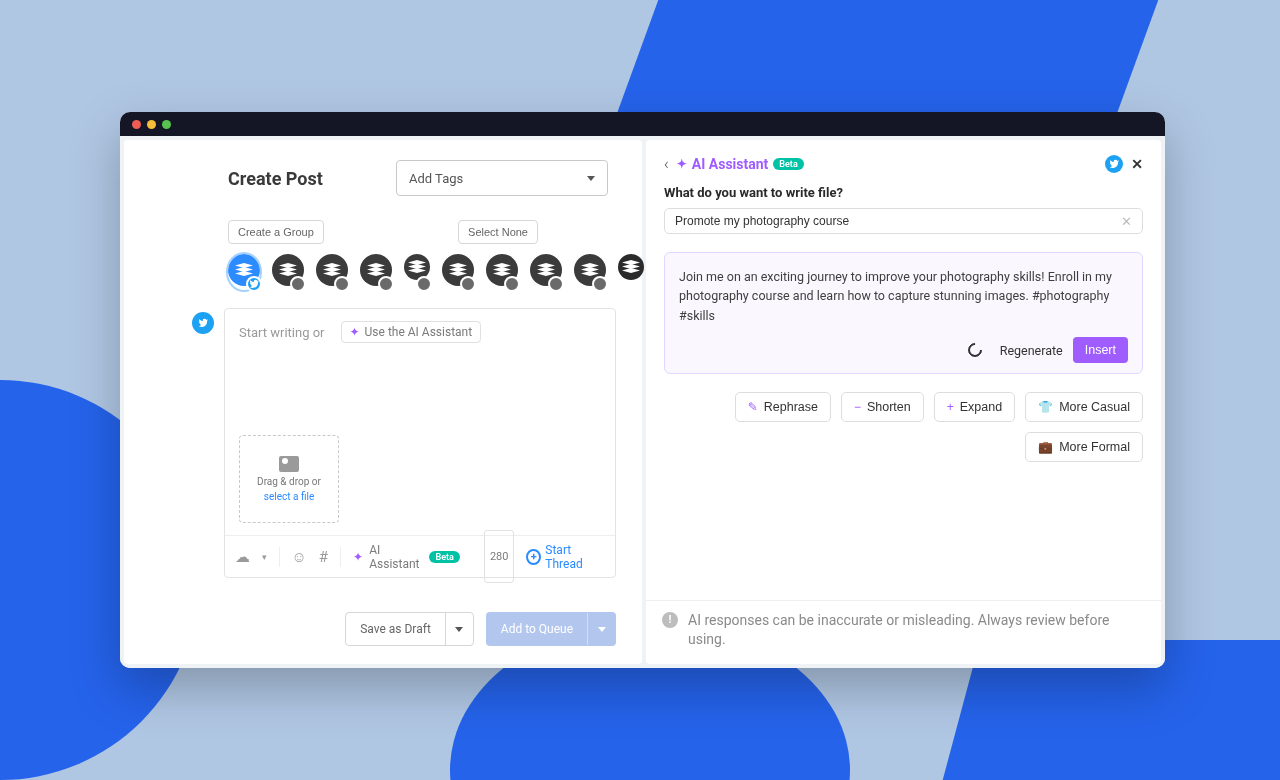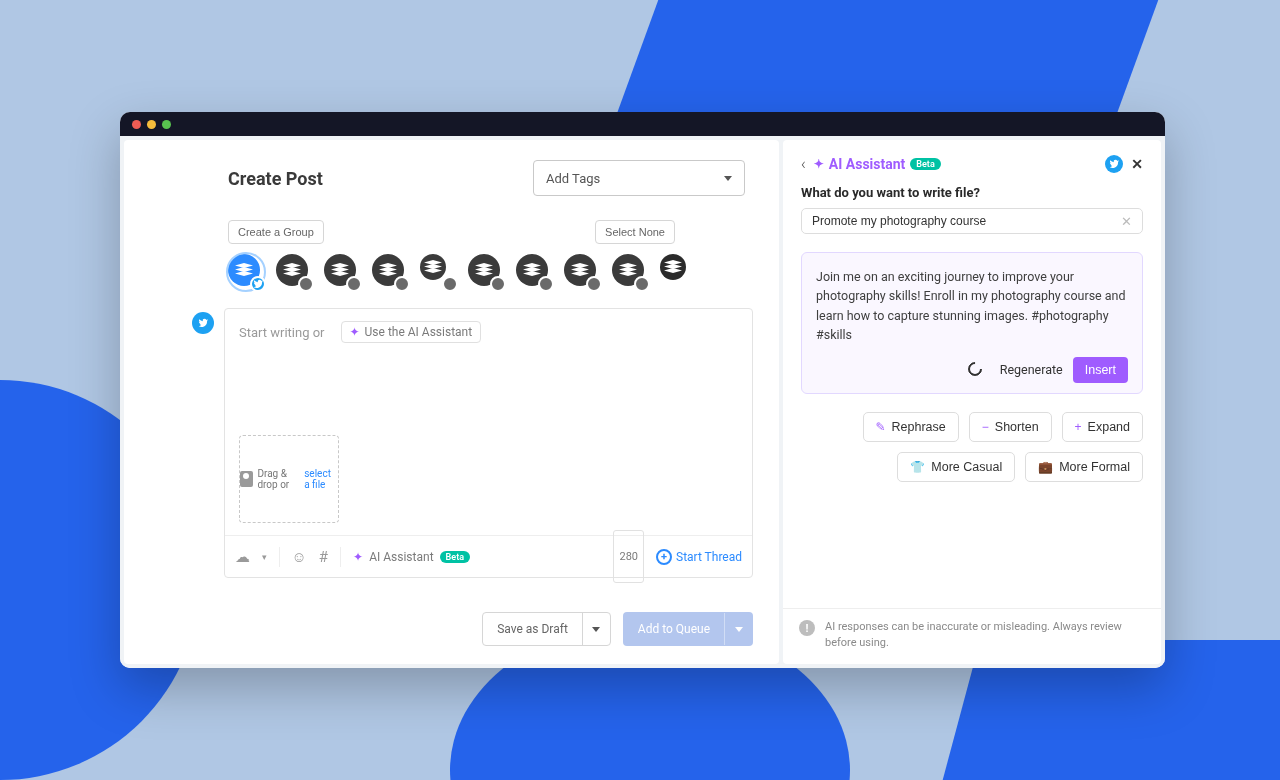--- a/index.html
+++ b/index.html
@@ -71,21 +71,21 @@
   .dot-g { background: #58c24f; }
 
   .panes {
     display: flex;
     flex: 1;
     background: #f0f3f6;
   }
 
   
   .main-panel {
-    width: 655px;
+    width: 518px;
     background: #fff;
     margin: 4px;
     border-radius: 4px;
     padding: 20px 26px 16px 26px;
     display: flex;
     flex-direction: column;
     position: relative;
   }
   .head-row { display: flex; justify-content: space-between; align-items: center; margin-bottom: 24px; }
   .page-title { font-size: 18px; font-weight: 700; color: #3a3a3a; padding-left: 78px; }
@@ -147,21 +147,21 @@
   .ai-chip {
     border:1px solid #e0e0e0; border-radius:4px;
     padding:3px 8px; display:inline-flex; gap:5px; align-items:center;
     color:#7a7a7a; cursor:pointer; font-size:12px;
   }
   .wand { color:#9f5cff; font-size:12px;}
 
   .dropzone {
     margin-top: 92px; width:100px; height:88px;
     border:1px dashed #c8c8c8; border-radius:4px;
-    display:flex; flex-direction:row; align-items:center; justify-content:center;
+    display:flex; flex-direction:column; align-items:center; justify-content:center;
     font-size:10px; color:#777; gap:4px;
   }
   .img-ph { width:20px; height:16px; background:#9a9a9a; position:relative; border-radius:2px;}
   .img-ph::after { content:""; position:absolute; width:6px; height:6px; border-radius:50%; background:#fff; top:2px; left:3px;}
   .sel-link { color:#2c8bff; font-size:10px; }
 
   .compose-toolbar {
     border-top:1px solid #eee; height:42px;
     display:flex; align-items:center; padding:0 10px; gap:12px;
     font-size:12px; color:#7b7b7b;
@@ -228,21 +228,21 @@
     padding:7px 12px; font-size:12.5px; color:#333; cursor:pointer;
     display:inline-flex; align-items:center; gap:6px;
   }
   .ic-purple { color:#9f5cff; font-size:12px;}
 
   .sp-foot {
     border-top:1px solid #eee; padding:10px 16px 14px 16px;
     display:flex; gap:10px; align-items:flex-start;
   }
   .warn-ic { width:16px; height:16px; border-radius:50%; background:#bdbdbd; color:#fff; display:flex; align-items:center; justify-content:center; font-size:11px; font-weight:700; flex-shrink:0; margin-top:1px;}
-  .warn-text { font-size:11px; color:#8a8a8a; line-height:1.4;}
+  .warn-text { font-size:14px; color:#8a8a8a; line-height:1.4;}
 
   svg.bird { width:10px; height:10px; fill:#fff;}
 </style>
 </head>
 <body>
 
 <div class="bg-shape1"></div>
 <div class="bg-shape2"></div>
 <div class="bg-shape3"></div>
 <div class="bg-shape4"></div>

